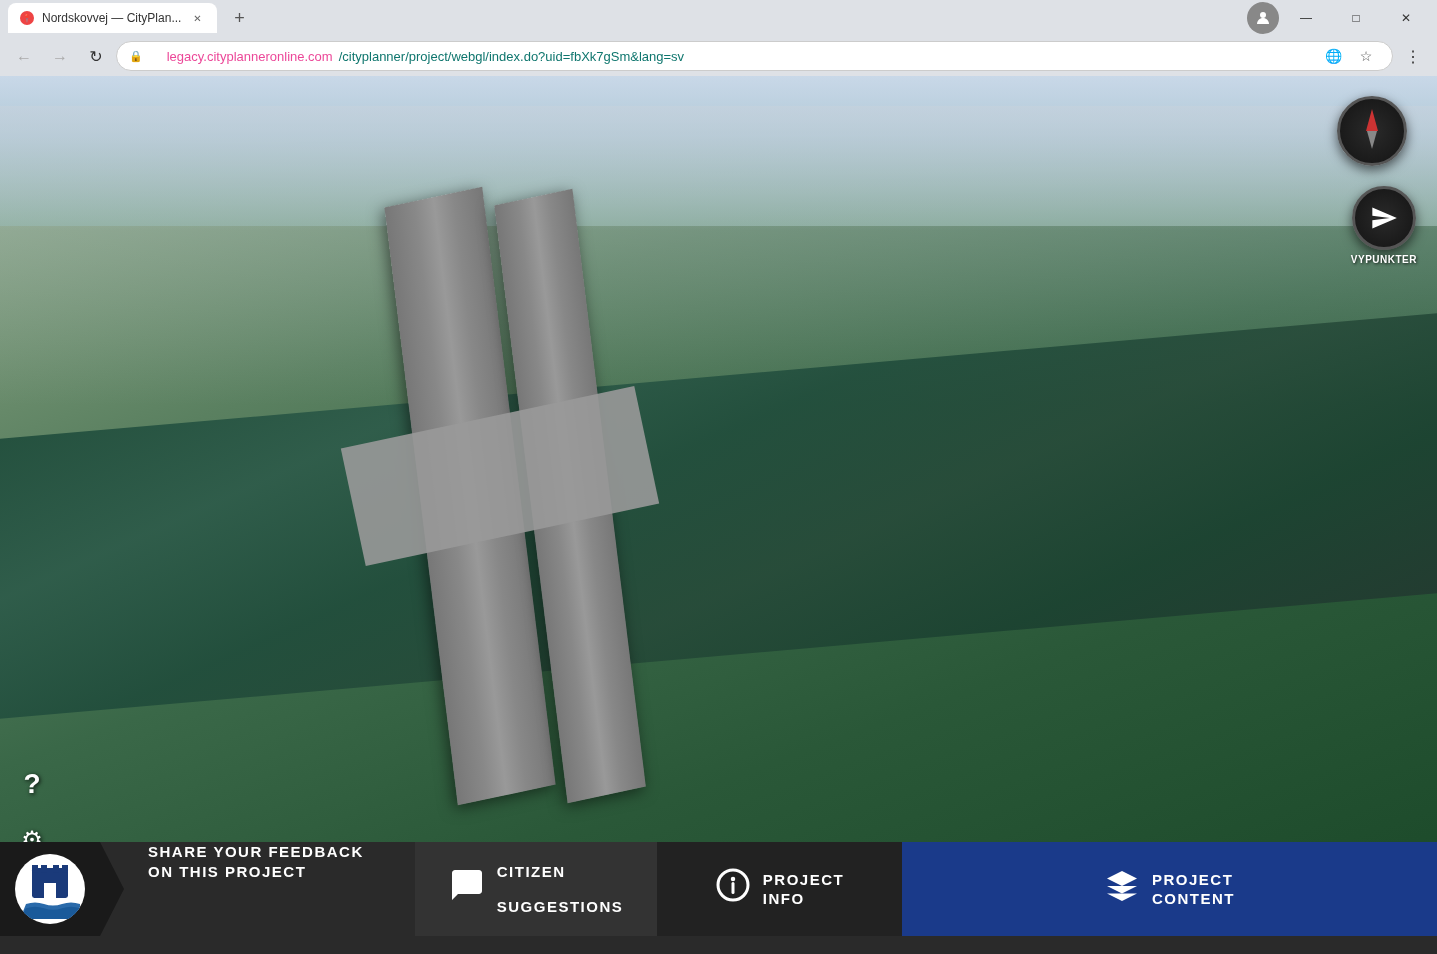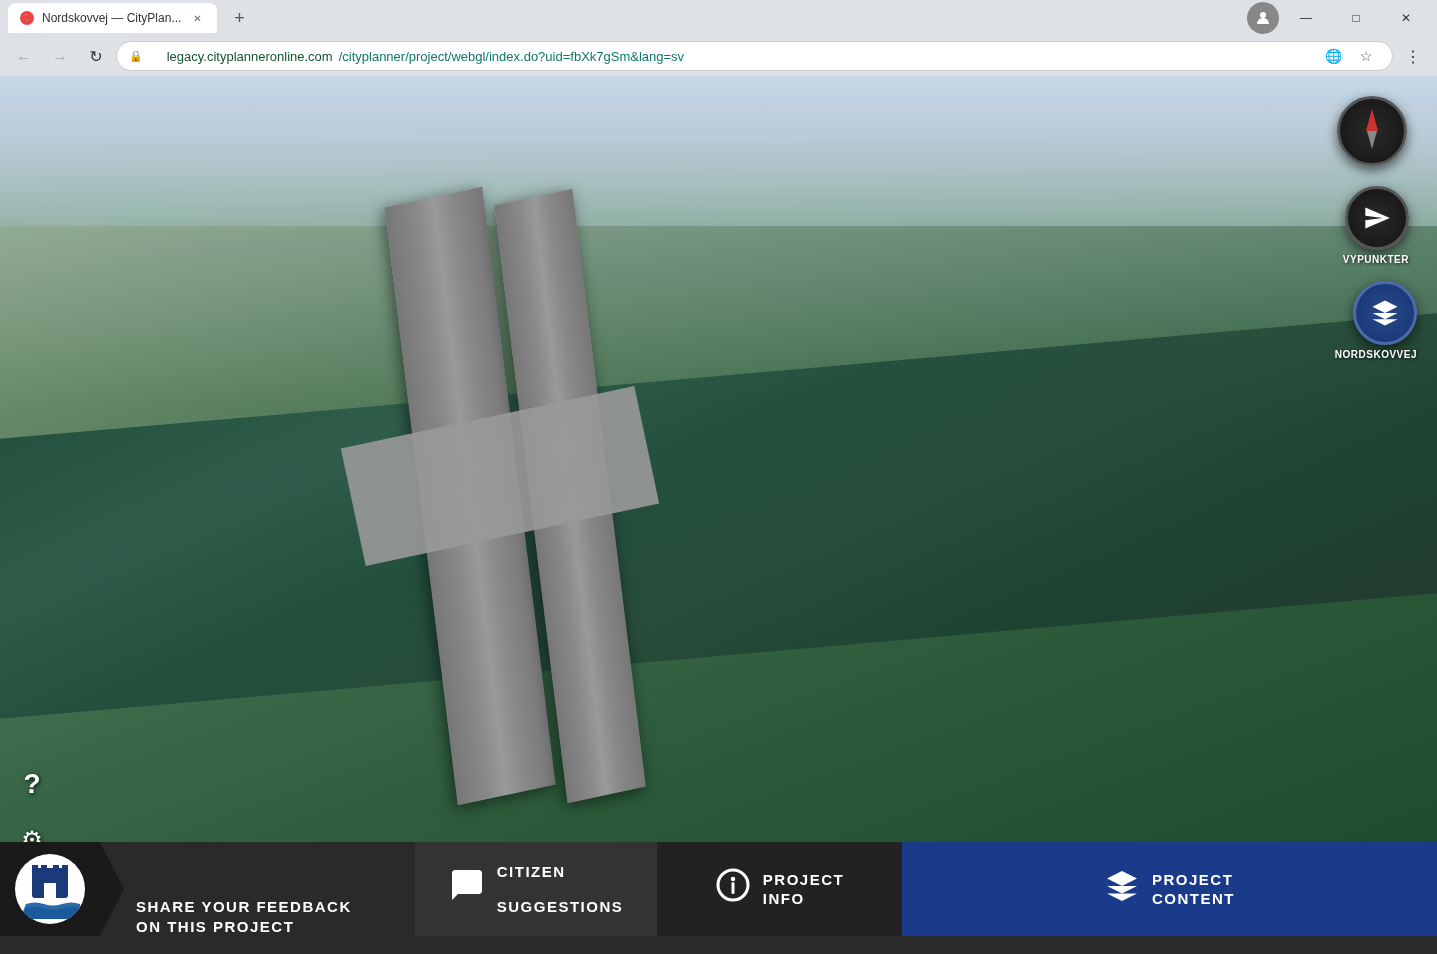--- a/index.html
+++ b/index.html
@@ -87,21 +87,21 @@
       border: 1px solid #ccc;
       border-radius: 15px;
       display: flex;
       align-items: center;
       padding: 0 12px;
       font-size: 13px;
       color: #333;
       gap: 6px;
     }
     .address-lock { color: #555; font-size: 11px; }
-    .address-url-base { color: #14532d; padding-left: 18px; }
+    .address-url-base { color: #ec4899; padding-left: 18px; }
     .address-url-path { color: #0f766e; }
     .address-bar-actions {
       display: flex;
       gap: 4px;
       margin-left: 4px;
     }
     .address-action-btn {
       width: 28px; height: 28px;
       border-radius: 50%;
       display: flex; align-items: center; justify-content: center;
@@ -172,21 +172,21 @@
       right: 20px;
       top: 110px;
       display: flex;
       flex-direction: column;
       gap: 16px;
       align-items: center;
     }
     .panel-btn {
       display: flex;
       flex-direction: column;
-      align-items: flex-end;
+      align-items: center;
       gap: 4px;
       cursor: pointer;
     }
     .panel-btn-circle {
       width: 64px; height: 64px;
       border-radius: 50%;
       background: radial-gradient(circle, #2a2a2a 0%, #1a1a1a 70%);
       border: 3px solid #555;
       display: flex; align-items: center; justify-content: center;
       box-shadow: 0 4px 12px rgba(0,0,0,0.6);
@@ -238,22 +238,22 @@
       align-items: center;
       cursor: pointer;
       transition: background 0.2s;
     }
 
     
     .feedback-section {
       flex: 0 0 415px;
       background: #2a2a2a;
       display: flex;
-      align-items: flex-end;
-      gap: 4px;
+      align-items: flex-start;
+      gap: 16px;
       padding: 0;
       position: relative;
       overflow: hidden;
     }
     .feedback-logo {
       flex: 0 0 100px;
       height: 100%;
       display: flex;
       align-items: center;
       justify-content: center;
@@ -525,29 +525,20 @@
     <div class="panel-btn">
       <div class="panel-btn-circle">
 
         <svg width="28" height="28" viewBox="0 0 24 24" fill="white">
           <path d="M2 21l21-9L2 3v7l15 2-15 2z"></path>
         </svg>
       </div>
       <span class="panel-btn-label">VYPUNKTER</span>
     </div>
 
-    <div class="panel-btn">
-      <div class="panel-btn-circle active">
-
-        <svg width="30" height="30" viewBox="0 0 24 24" fill="white">
-          <path d="M12 2L2 7l10 5 10-5-10-5zM2 17l10 5 10-5M2 12l10 5 10-5"></path>
-        </svg>
-      </div>
-      <span class="panel-btn-label">NORDSKOVVEJ</span>
-    </div>
 
   </div>
 
   <div class="left-icons">
     <div class="left-icon">
       <span style="font-size:28px; font-weight:bold; color:white; text-shadow:1px 1px 4px rgba(0,0,0,0.9);">?</span>
     </div>
     <div class="left-icon">
       <span style="font-size:24px; color:white; text-shadow:1px 1px 4px rgba(0,0,0,0.9);">⚙</span>
     </div>

